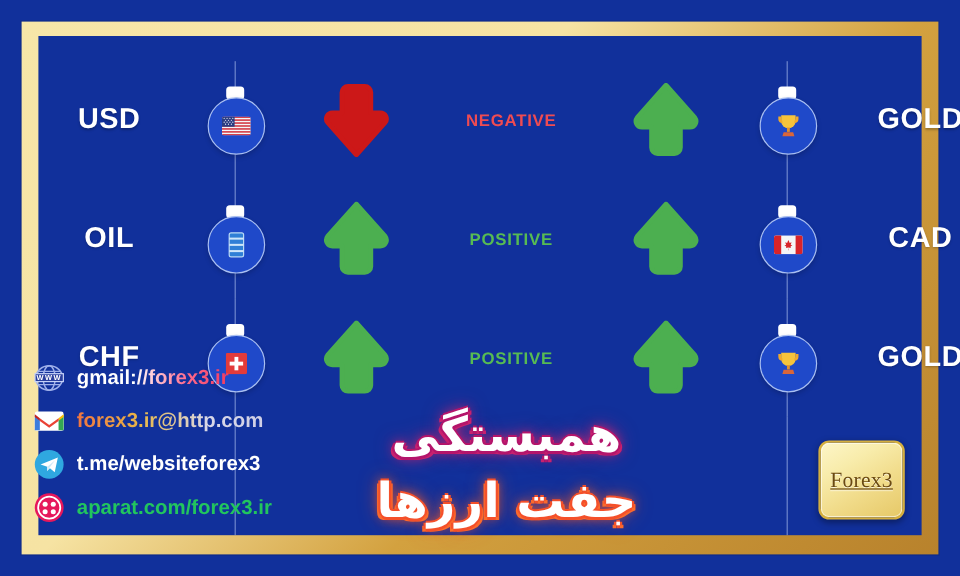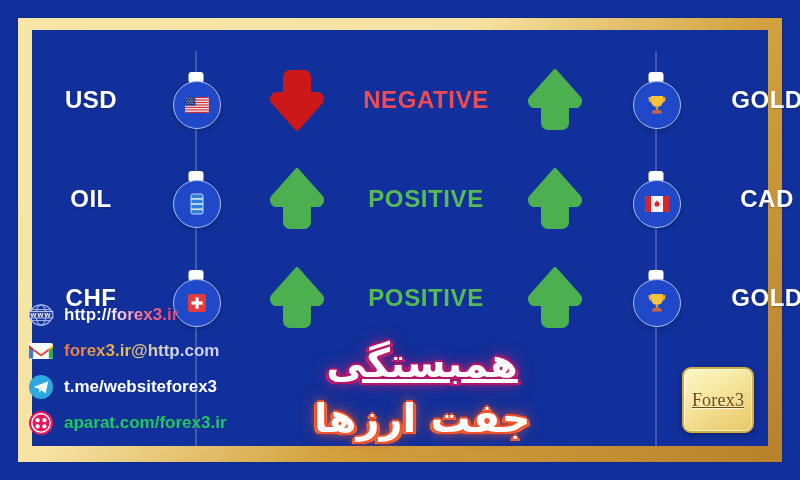--- a/index.html
+++ b/index.html
@@ -34,21 +34,21 @@
     padding-top:21px;
     box-sizing:border-box;
   }
   .cell{display:flex;align-items:center;justify-content:center;height:100%;position:relative;}
 
   .sym{
     color:#ffffff;font-weight:bold;font-size:24px;letter-spacing:.5px;
     text-shadow:0 1px 2px rgba(0,0,0,.25);
   }
   .verdict{
-    font-weight:bold;font-size:24px;letter-spacing:.6px;
+    font-weight:bold;font-size:14px;letter-spacing:.6px;
   }
   .verdict.neg{color:#ef4b52;}
   .verdict.pos{color:#57bb53;}
 
   
   .rail{
     position:absolute;top:0;bottom:0;width:1px;
     background:rgba(190,205,245,.55);
     left:50%;transform:translateX(-50%);
     z-index:0;
@@ -83,21 +83,20 @@
   .headline .ln{
     font-family:"DejaVu Sans", sans-serif;
     font-weight:bold;font-size:40px;color:#ffffff;direction:rtl;
     white-space:nowrap;
   }
   .headline .ln1{
     text-shadow:
       -2px 0 0 #b4156b, 2px 0 0 #b4156b, 0 -2px 0 #b4156b, 0 2px 0 #b4156b,
       -3px 2px 0 #c8216e, 3px 2px 0 #c8216e,
       0 0 9px rgba(212,34,110,.95), 0 0 17px rgba(212,34,110,.7);
-    text-decoration: underline;
   }
   .headline .ln2{
     margin-top:16px;
     text-shadow:
       -2px 0 0 #f4502a, 2px 0 0 #f4502a, 0 -2px 0 #f4502a, 0 2px 0 #f4502a,
       -3px 2px 0 #fb6a2c, 3px 2px 0 #fb6a2c,
       0 0 9px rgba(247,90,40,.95), 0 0 17px rgba(247,90,40,.7);
   }
 
   
@@ -367,21 +366,21 @@
         <svg width="26" height="22" viewBox="0 0 26 22">
           <ellipse cx="13" cy="11" rx="11.2" ry="10.2" fill="none" stroke="#9fb0ea" stroke-width="1.2"></ellipse>
           <ellipse cx="13" cy="11" rx="5" ry="10.2" fill="none" stroke="#9fb0ea" stroke-width="1.2"></ellipse>
           <line x1="1.8" y1="11" x2="24.2" y2="11" stroke="#9fb0ea" stroke-width="1.2"></line>
           <line x1="3.6" y1="5.5" x2="22.4" y2="5.5" stroke="#9fb0ea" stroke-width="1"></line>
           <line x1="3.6" y1="16.5" x2="22.4" y2="16.5" stroke="#9fb0ea" stroke-width="1"></line>
           <rect x="1.2" y="7.4" width="23.6" height="6.6" fill="#2a3f9e" stroke="#c6d2f7" stroke-width="1"></rect>
           <text x="13" y="12.6" font-family="'Liberation Sans',sans-serif" font-size="6.2" font-weight="bold" fill="#ffffff" text-anchor="middle" letter-spacing="1.2">WWW</text>
         </svg>
       </span>
-      <span class="ctext t-site">http://forex3.ir</span>
+      <span class="ctext t-site">gmail://forex3.ir</span>
     </div>
 
     <div class="crow">
       <span class="cicon">
         <svg width="26" height="20" viewBox="0 0 26 20">
           <rect x="1" y="2" width="24" height="16" rx="2" fill="#ffffff"></rect>
           <path d="M1 4.5 v13 h4.2 V8.2 L13 13.6 l7.8-5.4 v9.3 H25 v-13 L13 12.9 Z" fill="#ffffff"></path>
           <path d="M1 17.5 V5 l4.2 3.2 v9.3 z" fill="#3b7ddd"></path>
           <path d="M20.8 17.5 V8.2 L25 5 v12.5 z" fill="#34a853"></path>
           <path d="M1 4.2 L1 6.6 5.2 9.6 5.2 7.6 Z" fill="#c5221f"></path>

